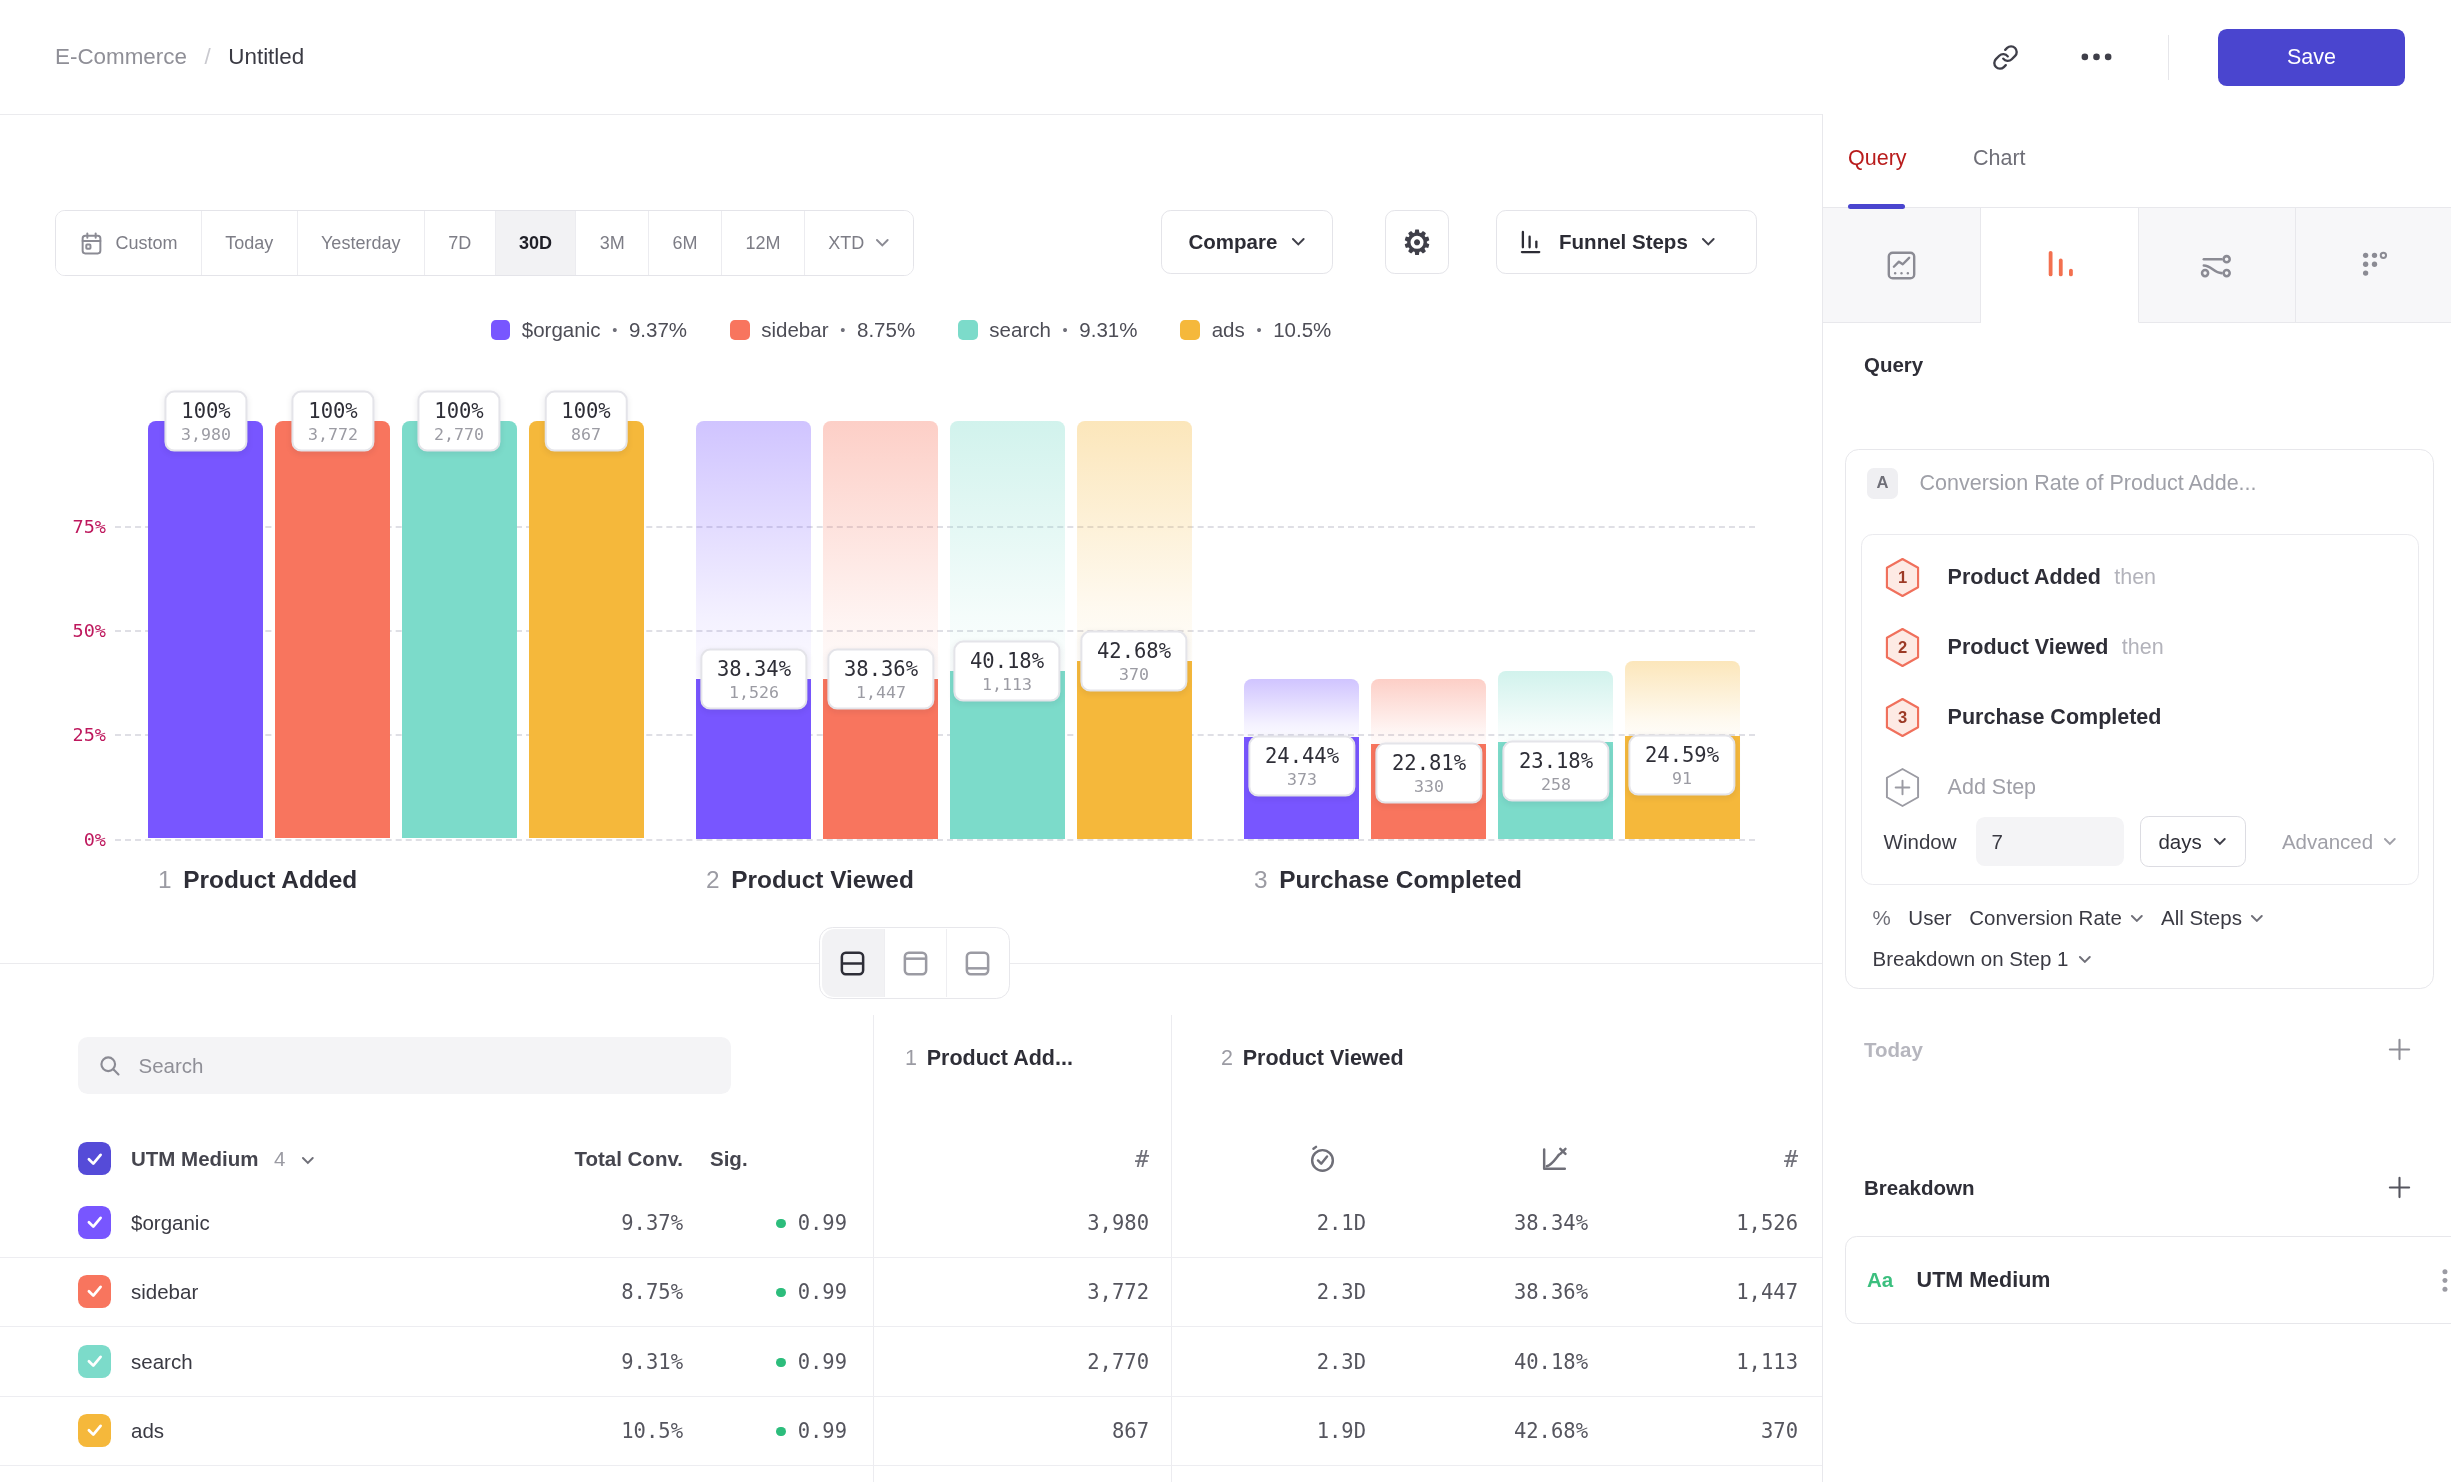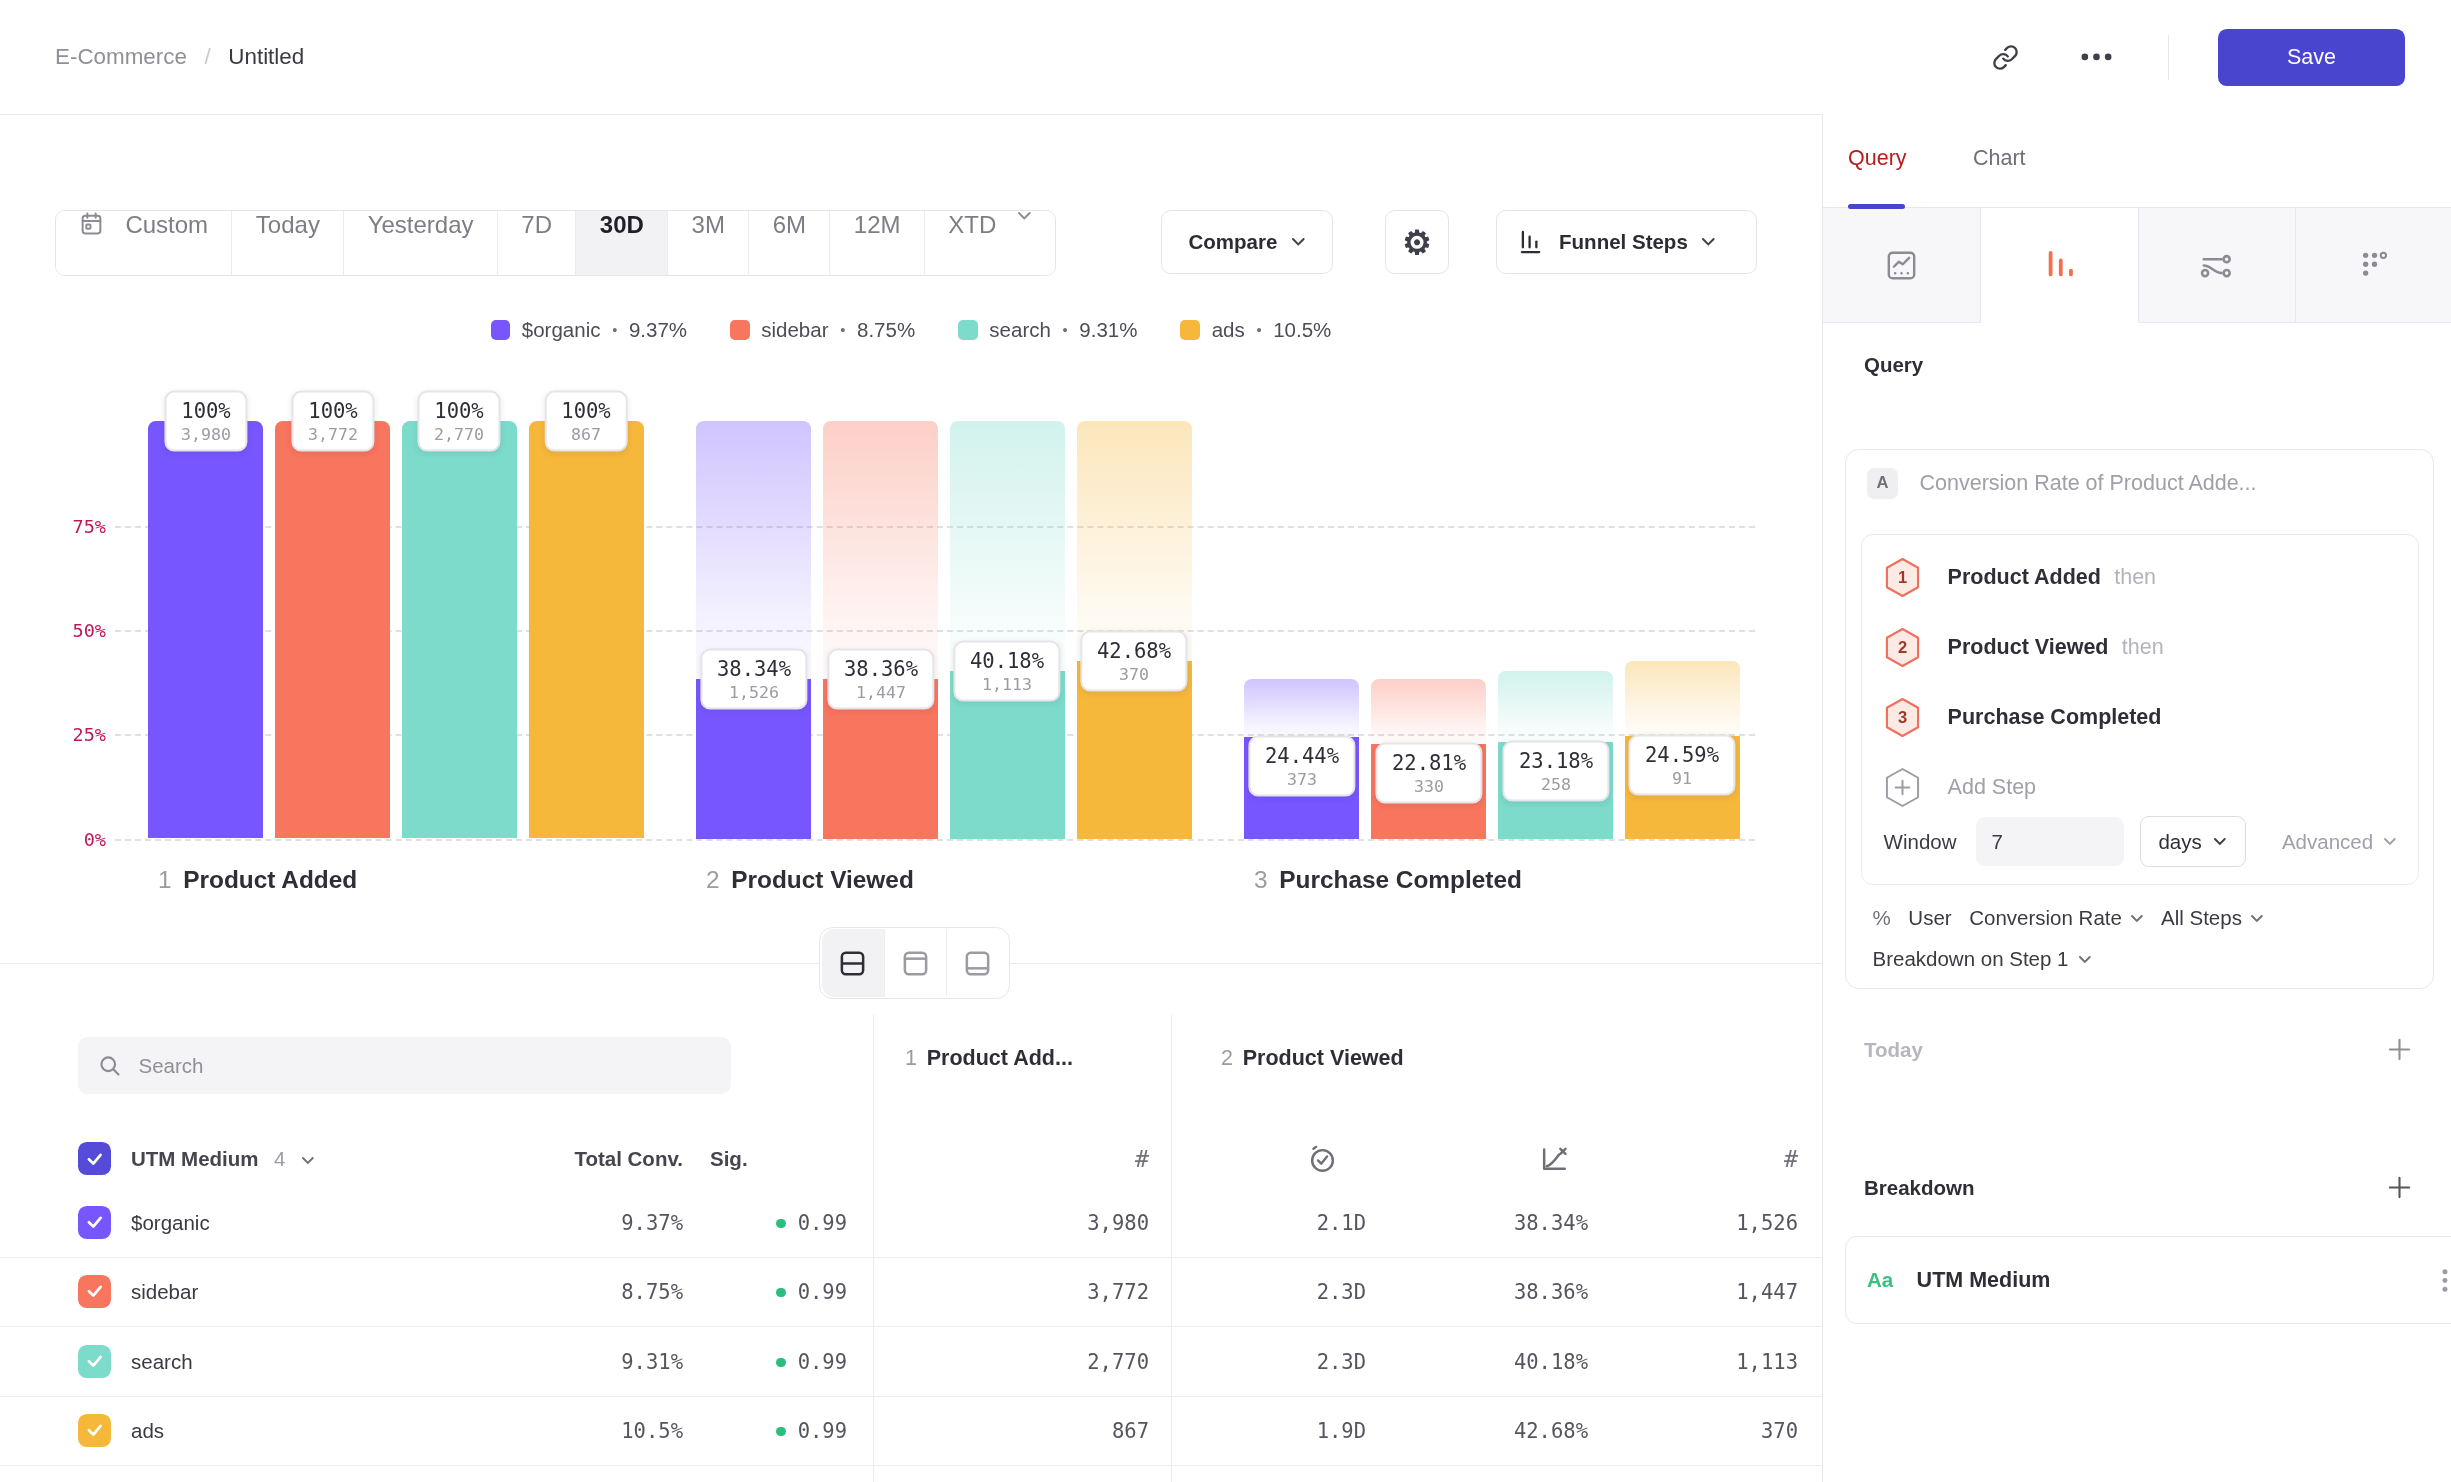--- a/index.html
+++ b/index.html
@@ -13,21 +13,21 @@
   .crumb-sep{color:#c9c9cf}
   .crumb-current{color:#3a3a43;font-weight:500}
   #header-actions{position:absolute;right:47px;top:0;height:114px;display:flex;align-items:center;gap:49px}
   .icon-btn{background:none;border:none;cursor:pointer;padding:5.9px;display:flex;align-items:center}
   .hdr-divider{width:1px;height:45px;background:#e6e6ea}
   #save-btn{width:187px;height:57px;background:#4a45cf;color:#fff;border:none;border-radius:8.8px;
             font-size:21.5px;font-weight:500;font-family:inherit;cursor:pointer}
   
   .seg{position:absolute;left:55px;top:210px;height:64px;display:flex;align-items:stretch;
        border:1px solid #e4e4e9;border-radius:9.8px;background:#fff;overflow:hidden}
-  .seg-btn{display:flex;align-items:flex-start;gap:21px;padding:0 23.4px;font-size:24px;color:#7d7d86;
+  .seg-btn{display:flex;align-items:center;gap:11px;padding:0 23.4px;font-size:18px;color:#7d7d86;
            background:#fff;border:none;border-left:1px solid #ececf0;cursor:pointer;font-family:inherit;white-space:nowrap}
   .seg-btn:first-child{border-left:none}
   .seg-btn.active{background:#f2f2f4;color:#1f1f27;font-weight:700}
   .tool-btn{position:absolute;top:210px;height:64px;display:flex;align-items:center;gap:13.7px;
             border:1px solid #e4e4e9;border-radius:9.8px;background:#fff;cursor:pointer;
             font-size:20.5px;font-weight:600;color:#2c2c35;font-family:inherit;padding:0 23.4px}
   
   #legend{position:absolute;left:0;top:318px;width:1822px;display:flex;justify-content:center;gap:43px}
   .legend-item{display:flex;align-items:center;gap:11.7px;font-size:20.5px;color:#4d4d56;cursor:pointer}
   .legend-chip{width:19.5px;height:19.5px;border-radius:4.9px}

